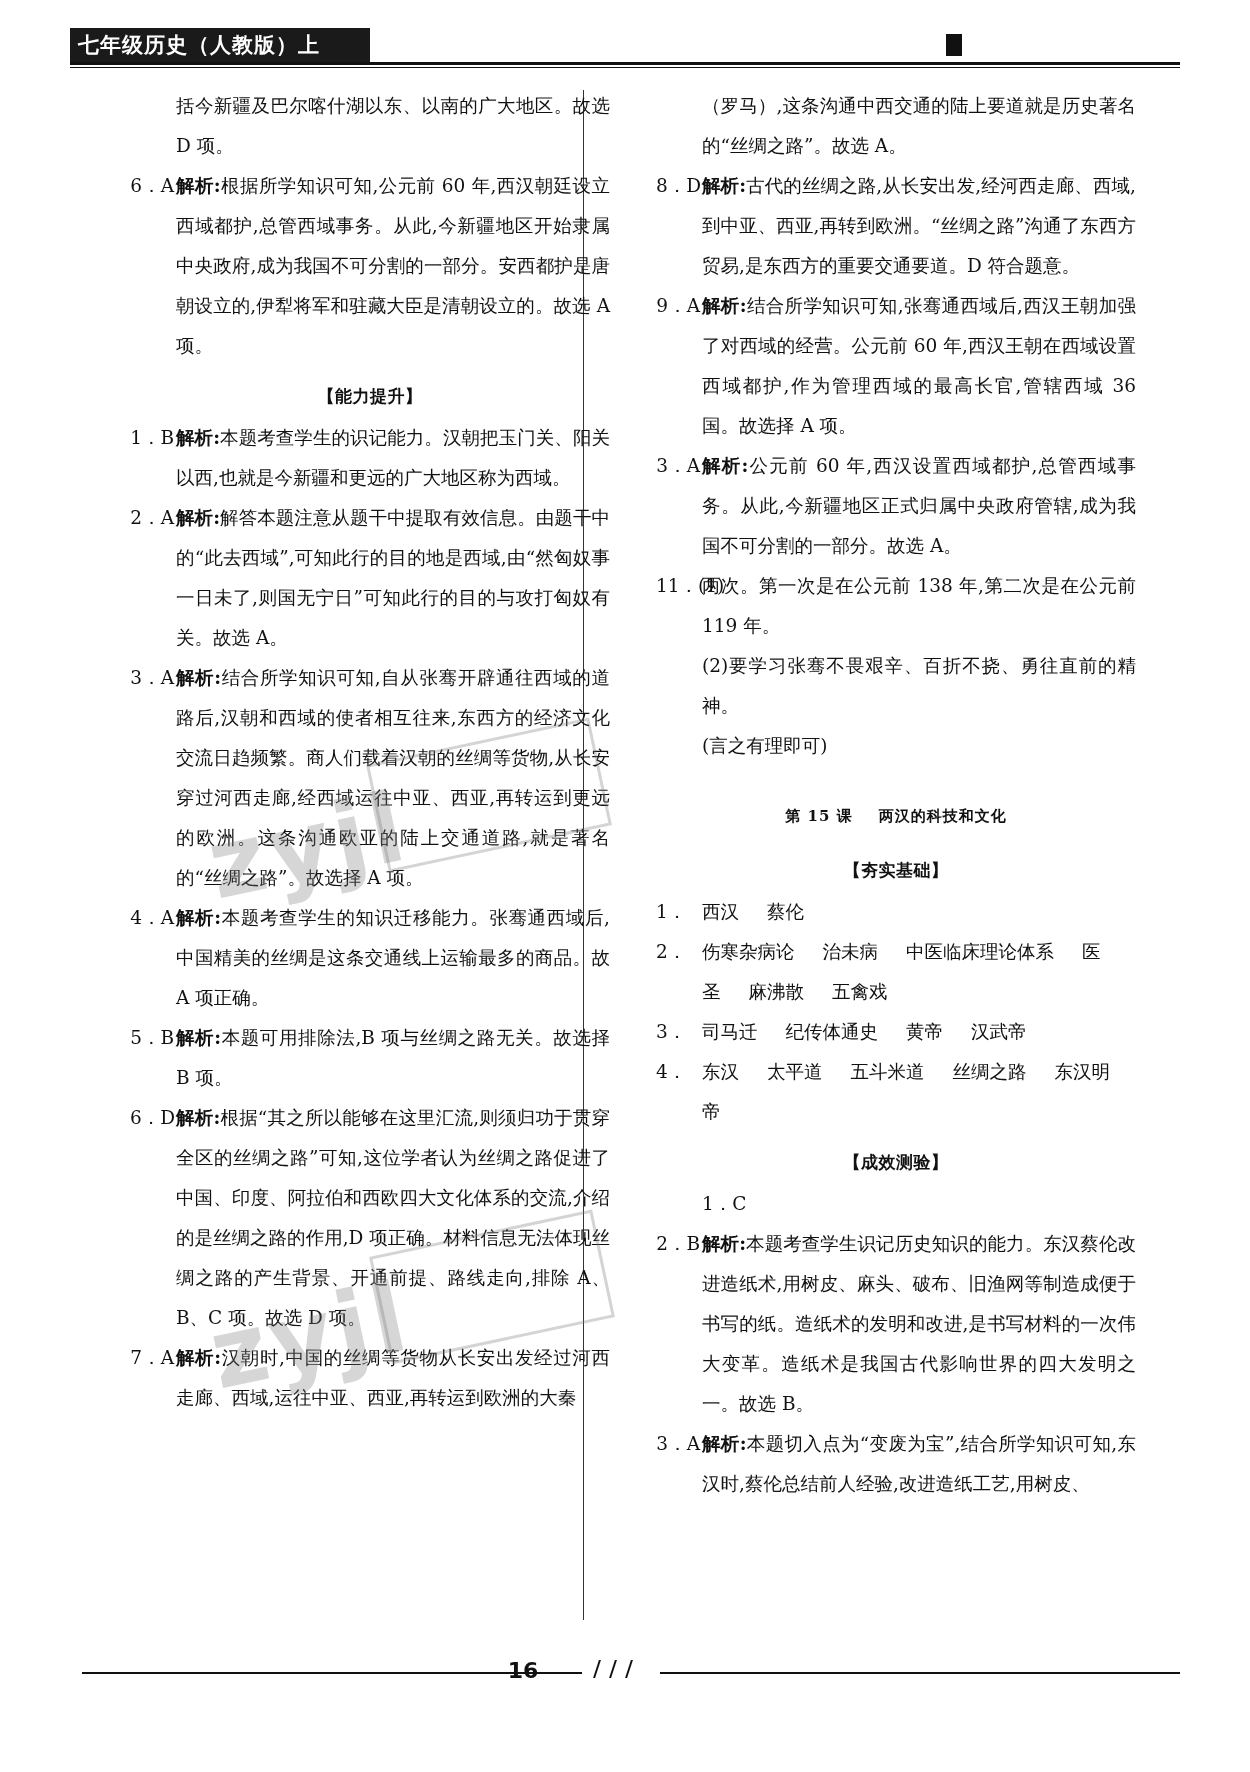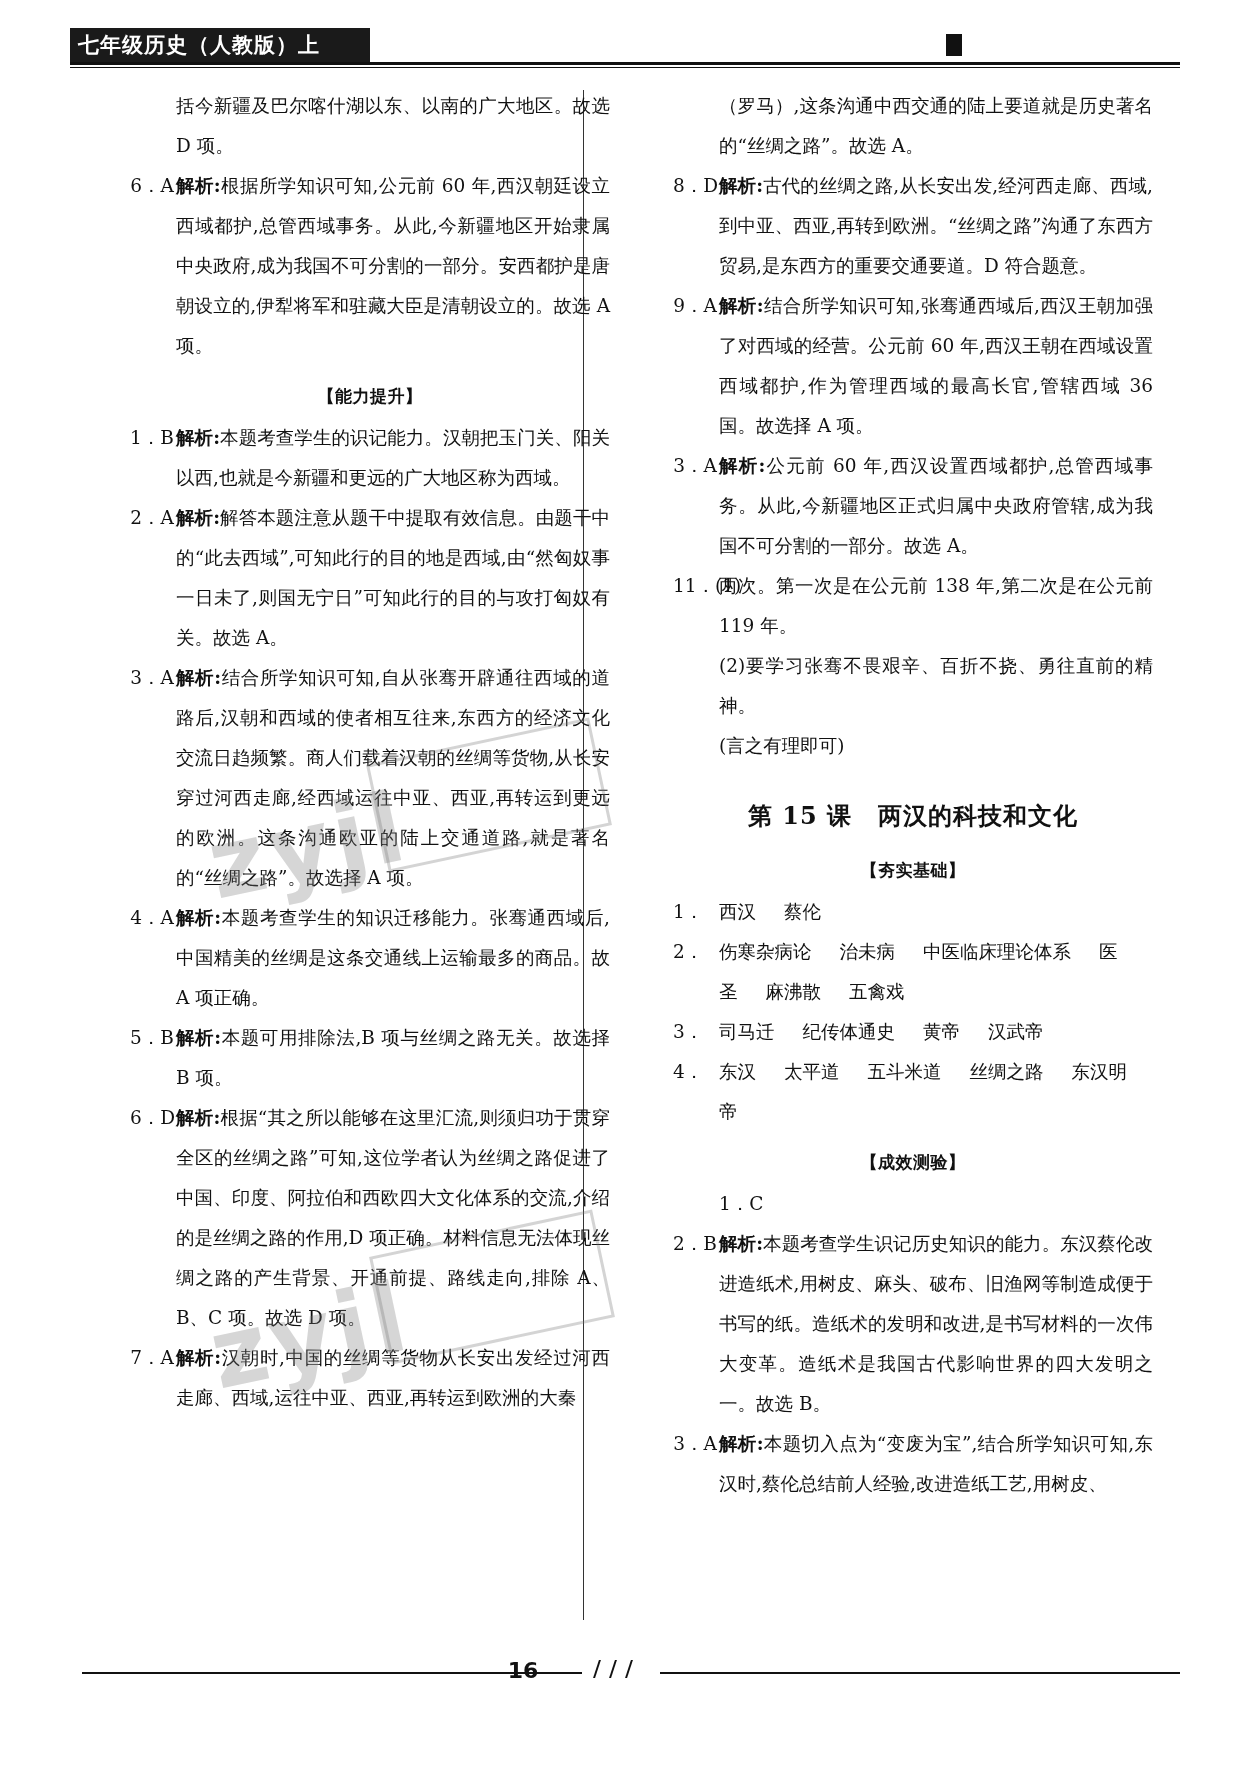--- a/index.html
+++ b/index.html
@@ -69,62 +69,62 @@
   
   .col {
     position: absolute;
     top: 86px;
     width: 480px;
     font-size: 18.5px;
     line-height: 40px;
     margin-left: 48px;
   }
   .col-left { left: 82px; }
-  .col-right { left: 625px; }
+  .col-right { left: 608px; }
   .col-divider {
     position: absolute;
     left: 583px;
     top: 90px;
     width: 1px;
     height: 1530px;
     background: #333;
   }
   p.item {
     margin: 0 0 0 0;
     text-indent: 0;
     padding-left: 46px;
     position: relative;
     text-align: justify;
   }
   p.item .num {
     position: absolute;
     left: 0;
     top: 0;
     width: 44px;
-    text-align: center;
+    text-align: right;
     white-space: nowrap;
   }
   p.plain {
     margin: 0;
     padding-left: 46px;
     text-align: justify;
   }
   .jx { font-weight: bold; }
   .sec-head {
     margin: 10px 0 2px 0;
     font-weight: bold;
     font-size: 17px;
     letter-spacing: 0.5px;
     text-align: center;
   }
   .lesson-title {
     margin: 30px 0 14px 0;
     text-align: center;
     font-weight: bold;
-    font-size: 24px;
+    font-size: 15px;
     letter-spacing: 1px;
   }
   .lesson-title .ltl { margin-right: 26px; }
   .fill-line {
     margin: 0;
     padding-left: 46px;
     position: relative;
     text-align: left;
   }
   .fill-line .num {

